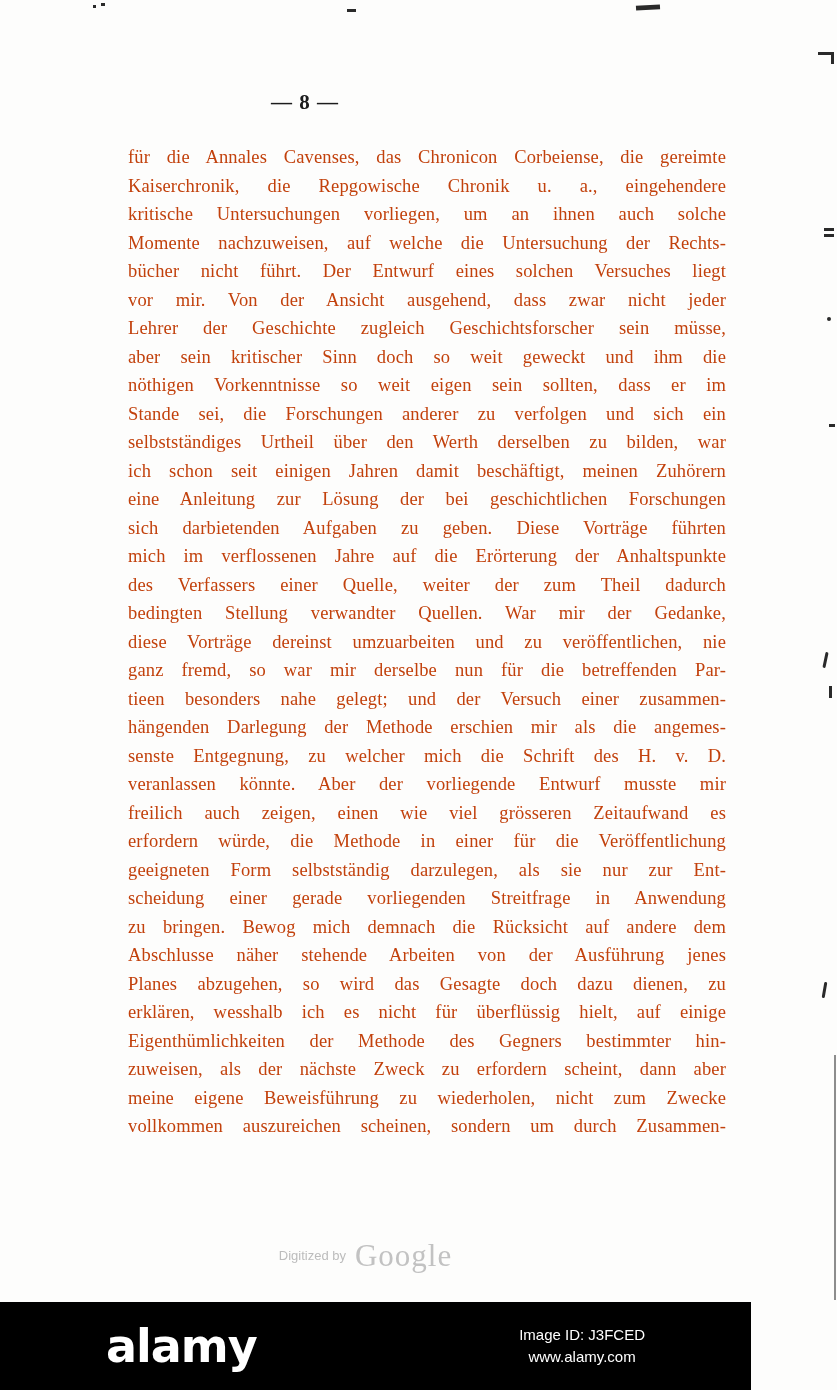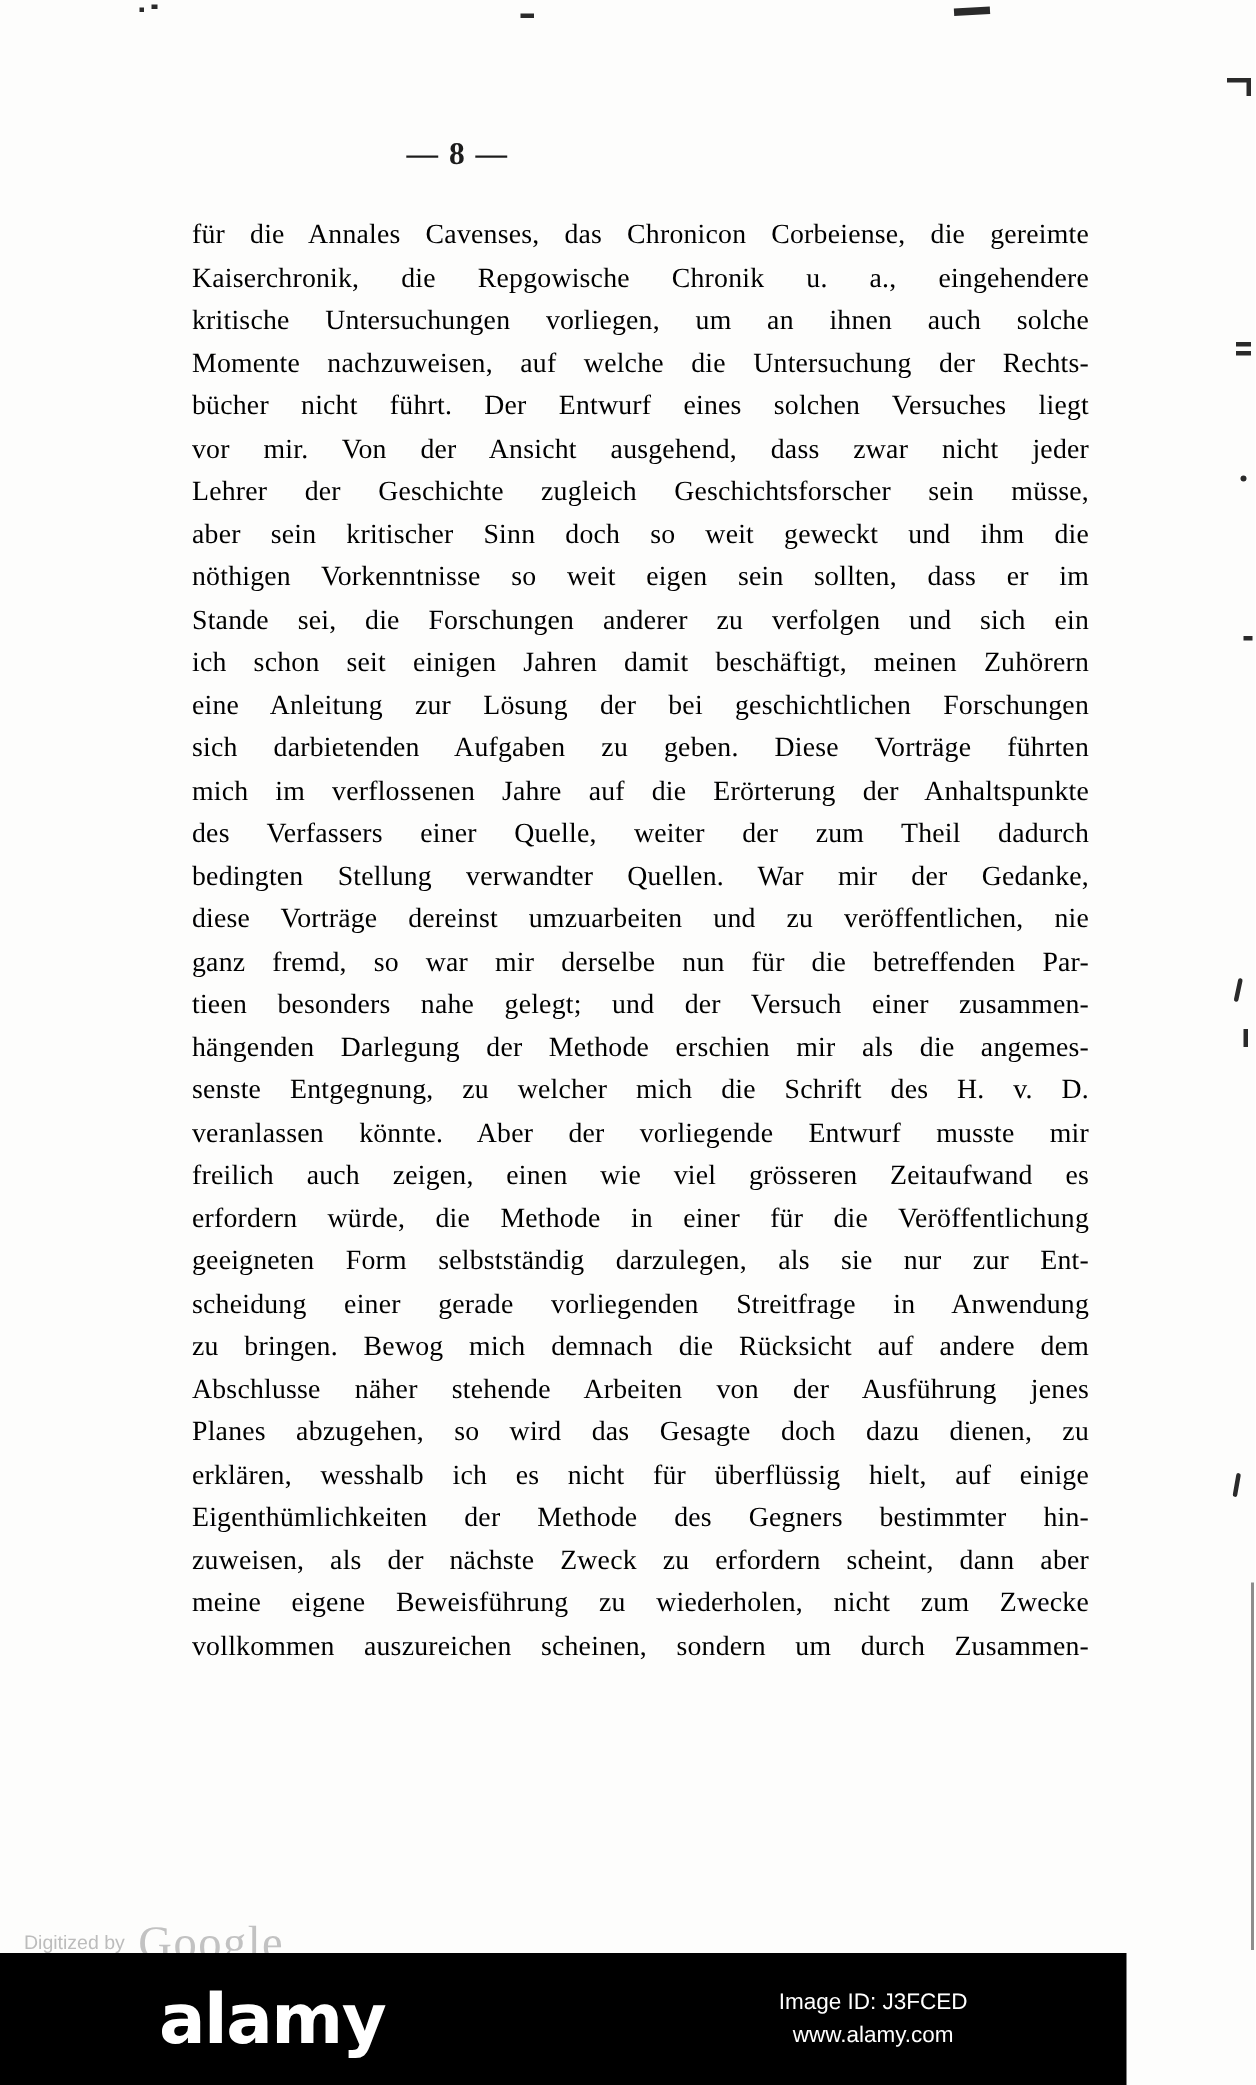--- a/index.html
+++ b/index.html
@@ -31,32 +31,31 @@
     top: 143px;
     left: 128px;
     width: 598px;
     color: #1b1b1b;
   }
   .line {
     font-size: 18.5px;
     line-height: 28.5px;
     text-align: justify;
     text-align-last: justify;
-    color: #000000;
+    color: #c2410c;
     letter-spacing: 0.15px;
   }
 
   .digitized {
     position: absolute;
     top: 1238px;
-    left: 16px;
+    left: 0;
     width: 731px;
-    text-align: left;
+    text-align: center;
     white-space: nowrap;
-    margin-top: 39px;
   }
   .dig-by {
     font-family: "Liberation Sans", sans-serif;
     font-size: 13px;
     color: #bcbcbc;
     margin-right: 9px;
     vertical-align: 6px;
   }
   .dig-google {
     font-family: "Liberation Serif", serif;
@@ -109,20 +108,21 @@
       <div class="line">für die Annales Cavenses, das Chronicon Corbeiense, die gereimte</div>
       <div class="line">Kaiserchronik, die Repgowische Chronik u. a., eingehendere</div>
       <div class="line">kritische Untersuchungen vorliegen, um an ihnen auch solche</div>
       <div class="line">Momente nachzuweisen, auf welche die Untersuchung der Rechts-</div>
       <div class="line">bücher nicht führt.  Der Entwurf eines solchen Versuches liegt</div>
       <div class="line">vor mir.  Von der Ansicht ausgehend, dass zwar nicht jeder</div>
       <div class="line">Lehrer der Geschichte zugleich Geschichtsforscher sein müsse,</div>
       <div class="line">aber sein kritischer Sinn doch so weit geweckt und ihm die</div>
       <div class="line">nöthigen Vorkenntnisse so weit eigen sein sollten, dass er im</div>
       <div class="line">Stande sei, die Forschungen anderer zu verfolgen und sich ein</div>
+      <div class="line">selbstständiges Urtheil über den Werth derselben zu bilden, war</div>
       <div class="line">ich schon seit einigen Jahren damit beschäftigt, meinen Zuhörern</div>
       <div class="line">eine Anleitung zur Lösung der bei geschichtlichen Forschungen</div>
       <div class="line">sich darbietenden Aufgaben zu geben.  Diese Vorträge führten</div>
       <div class="line">mich im verflossenen Jahre auf die Erörterung der Anhaltspunkte</div>
       <div class="line">des Verfassers einer Quelle, weiter der zum Theil dadurch</div>
       <div class="line">bedingten Stellung verwandter Quellen.  War mir der Gedanke,</div>
       <div class="line">diese Vorträge dereinst umzuarbeiten und zu veröffentlichen, nie</div>
       <div class="line">ganz fremd, so war mir derselbe nun für die betreffenden Par-</div>
       <div class="line">tieen besonders nahe gelegt; und der Versuch einer zusammen-</div>
       <div class="line">hängenden Darlegung der Methode erschien mir als die angemes-</div>

